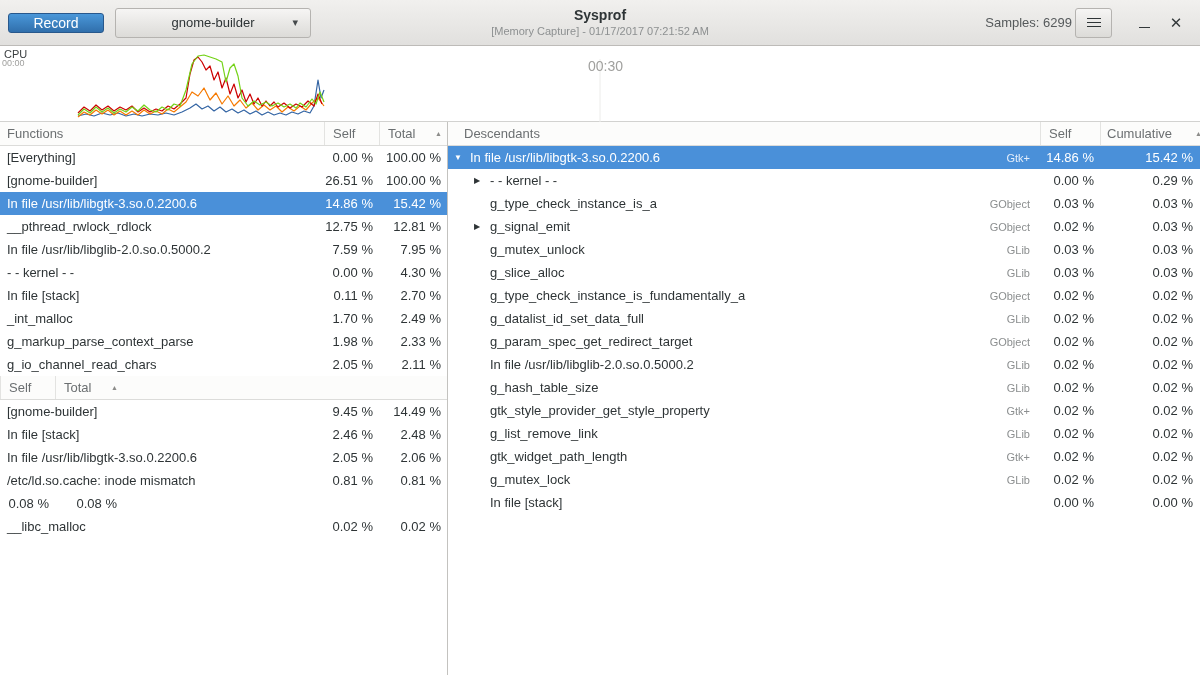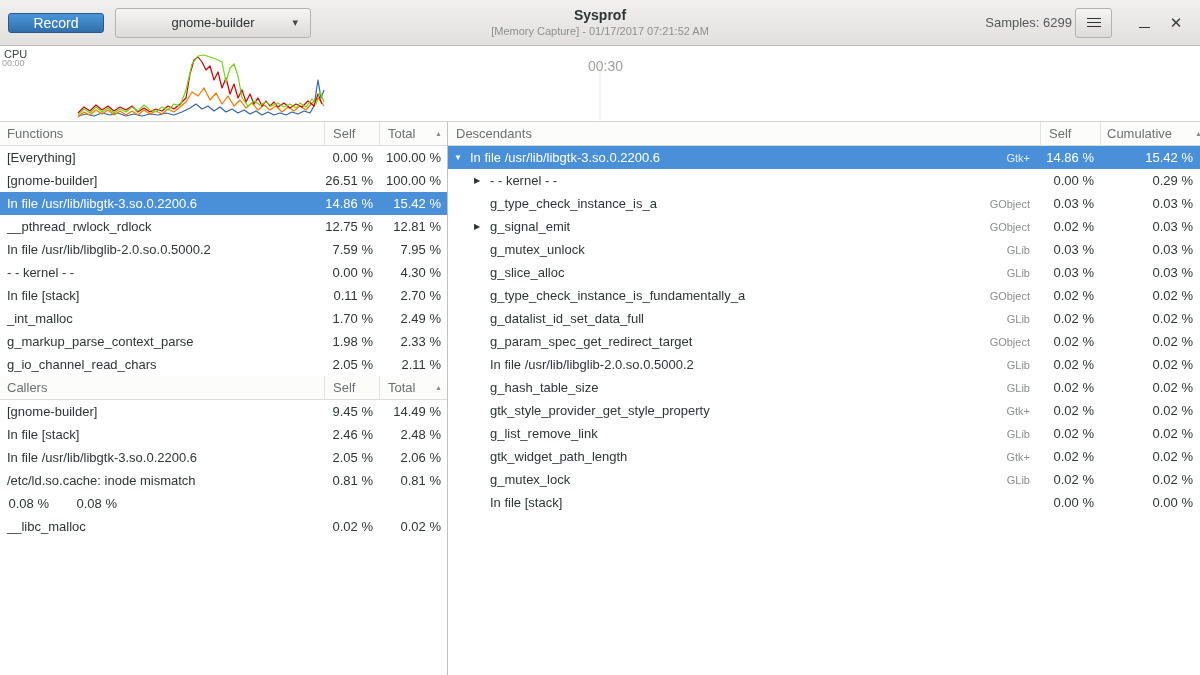--- a/index.html
+++ b/index.html
@@ -40,21 +40,21 @@
   .content { flex: 1; display: flex; min-height: 0; }
   .left-panel { width: 448px; flex: 0 0 448px; border-right: 1px solid #c3c2bf; display: flex; flex-direction: column; background: #fff; }
   .right-panel { flex: 1; display: flex; flex-direction: column; background: #fff; }
 
   .thead { flex: 0 0 24px; height: 24px; display: flex; align-items: stretch; background: #fcfcfb;
            border-bottom: 1px solid #dcdcda; color: #6b6f71; font-size: 13px; }
   .hcell { display: flex; align-items: center; }
   .h-name { flex: 1; padding-left: 7px; }
   .h-self { width: 55px; border-left: 1px solid #e3e3e1; padding-left: 8px; }
   .h-total { width: 68px; border-left: 1px solid #e3e3e1; padding-left: 8px; padding-right: 5px; justify-content: space-between; }
-  .h-dname { flex: 1; padding-left: 8px; }
+  .h-dname { flex: 1; padding-left: 8px; margin-left: 8px; }
   .h-dself { width: 60px; border-left: 1px solid #e3e3e1; padding-left: 8px; }
   .h-cum { width: 100px; border-left: 1px solid #e3e3e1; padding-left: 6px; padding-right: 5px; justify-content: space-between; gap: 23px; }
   .sort { font-size: 7px; color: #8c8c8a; }
 
   .trow { flex: 0 0 23px; height: 23px; display: flex; align-items: center; font-size: 13px; color: #2e3436; background: #fff; }
   .trow.selected { background: #4a90d9; color: #fff; }
   .cell { white-space: nowrap; overflow: hidden; }
   .cname { flex: 1; padding-left: 7px; }
   .num { text-align: right; }
   .self { width: 55px; padding-right: 6px; }
@@ -171,21 +171,20 @@
             <span class="cell num total">2.33 %</span>
           </div>
           <div class="trow">
             <span class="cell cname">g_io_channel_read_chars</span>
             <span class="cell num self">2.05 %</span>
             <span class="cell num total">2.11 %</span>
           </div>
         </div>
 
       <div class="thead">
-        <div class="hcell h-name">Callers</div>
         <div class="hcell h-self">Self</div>
         <div class="hcell h-total">
           <span>Total</span>
           <span class="sort">▲</span>
         </div>
       </div>
       <div id="callers-rows">
           <div class="trow">
             <span class="cell cname">[gnome-builder]</span>
             <span class="cell num self">9.45 %</span>

